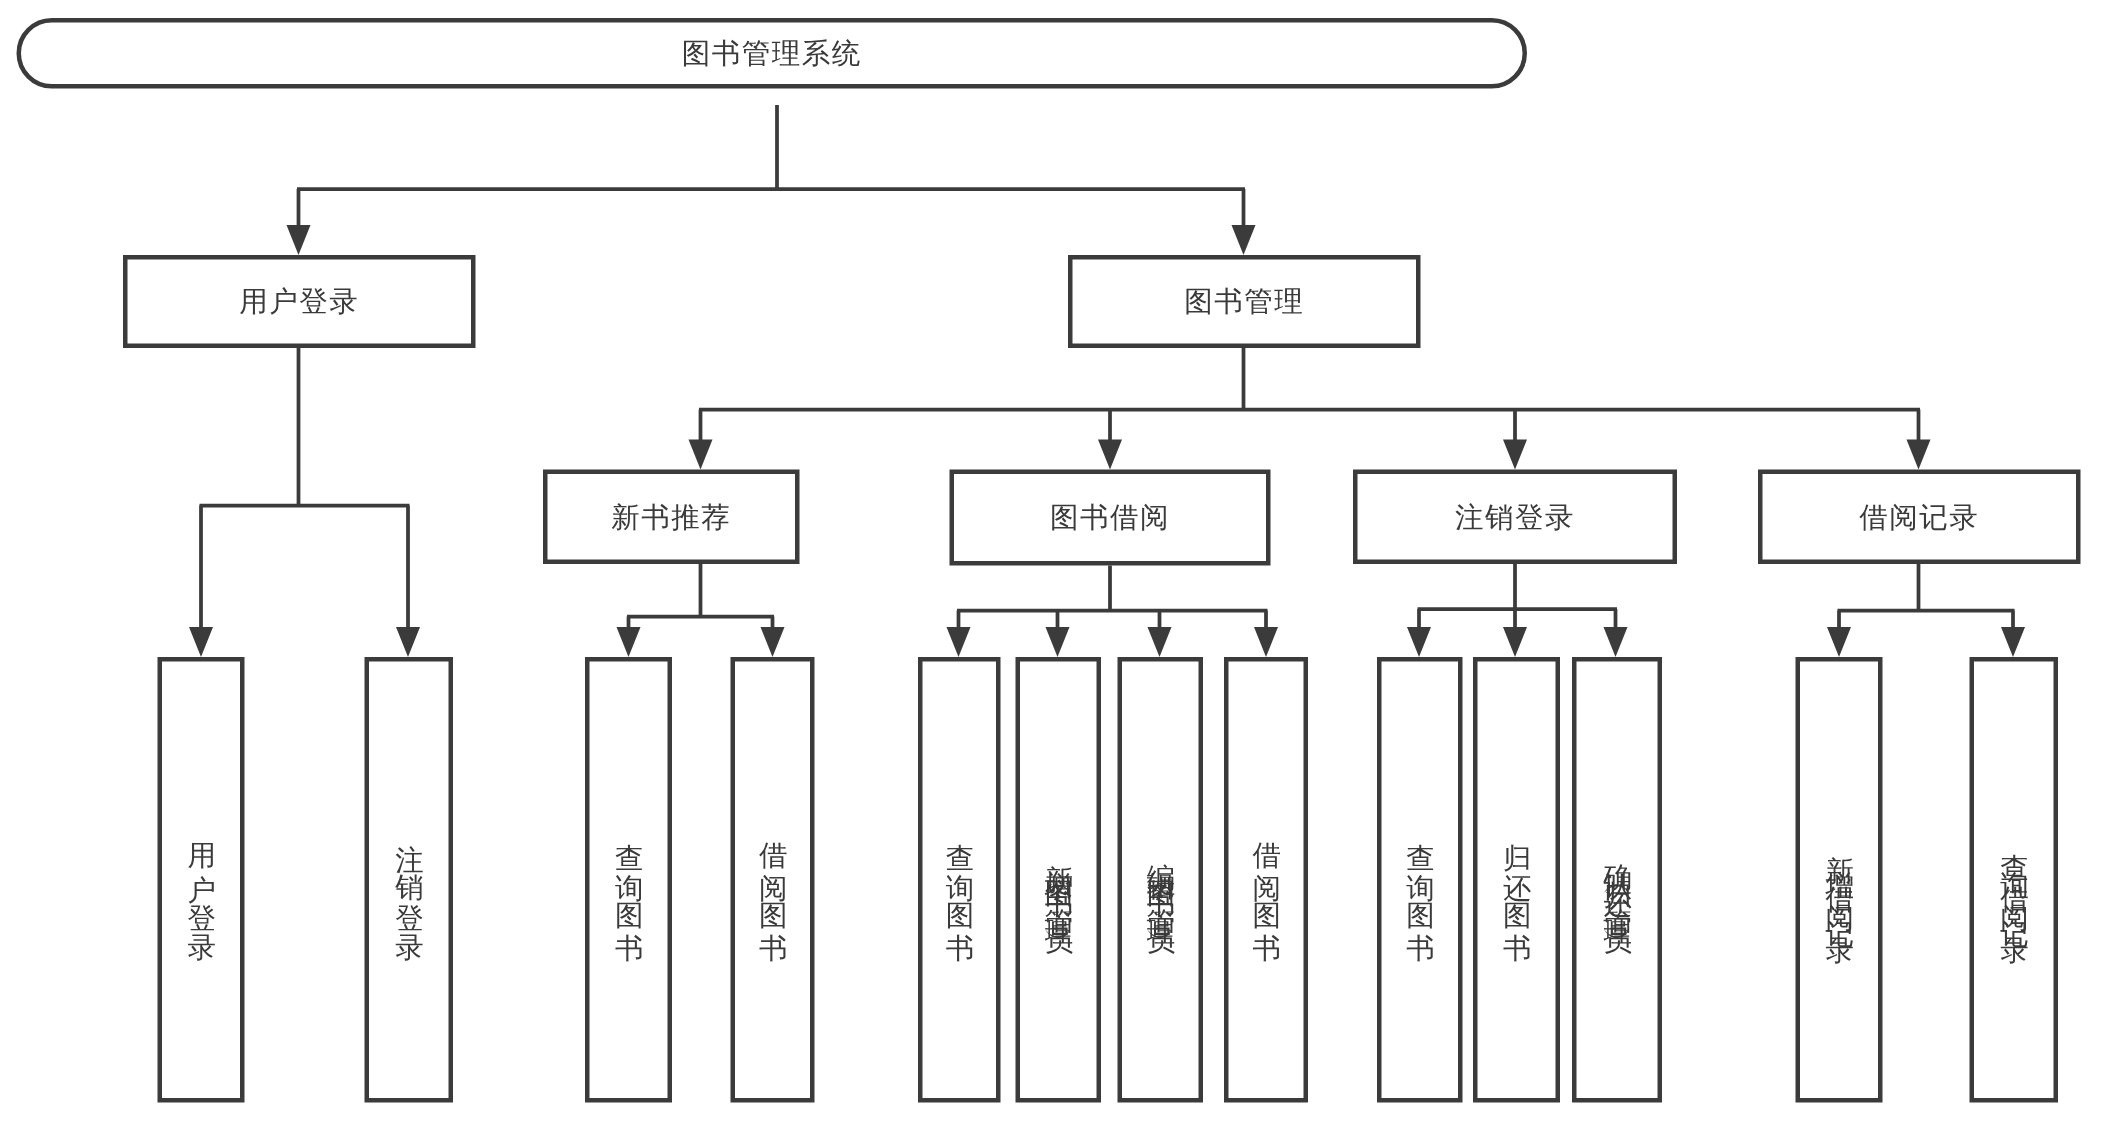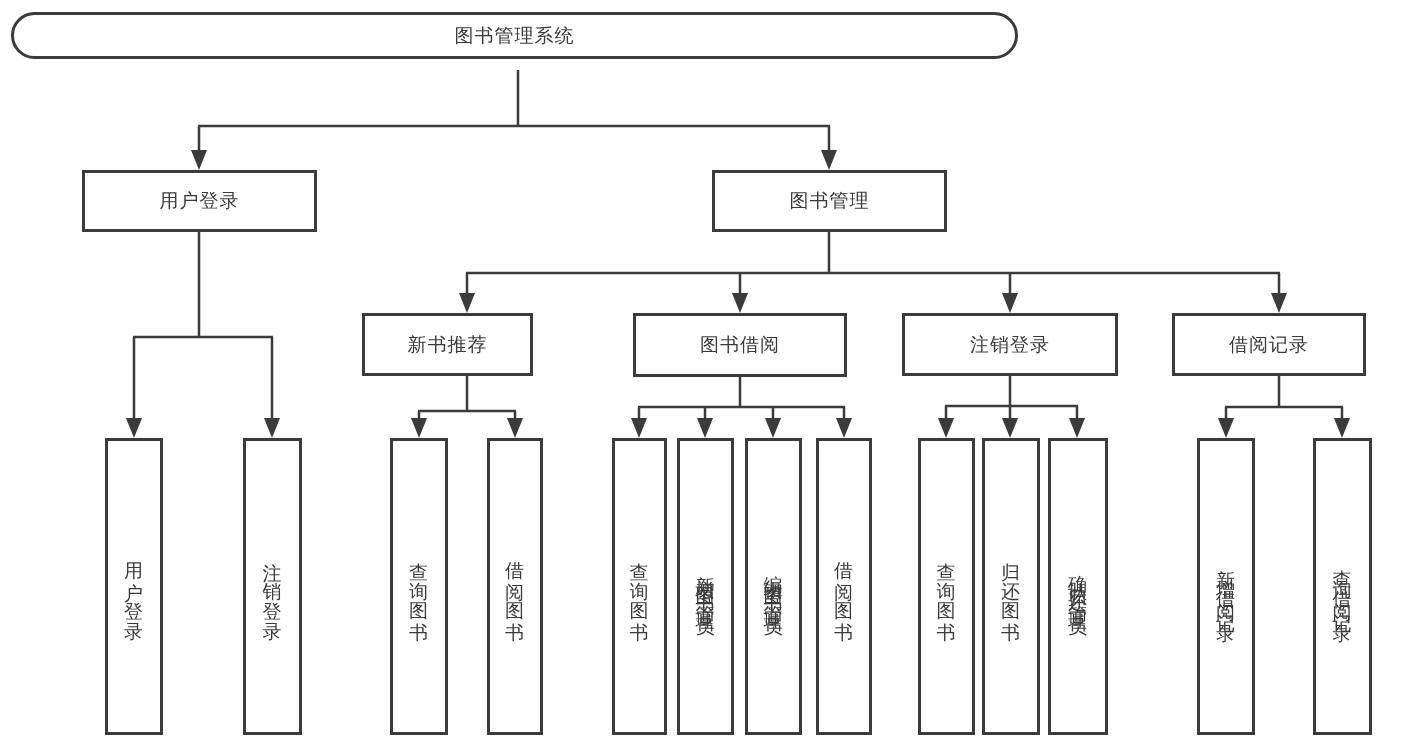--- a/index.html
+++ b/index.html
@@ -102,21 +102,21 @@
   </svg>
 
   <div class="box" style="left:11px;top:12px;width:1007px;height:47px;border-radius:26px;">图书管理系统</div>
 
   <div class="box" style="left:82px;top:170px;width:235px;height:62px;">用户登录</div>
   <div class="box" style="left:712px;top:170px;width:235px;height:62px;">图书管理</div>
 
   <div class="box" style="left:362px;top:313px;width:171px;height:63px;">新书推荐</div>
   <div class="box" style="left:633px;top:313px;width:214px;height:64px;">图书借阅</div>
   <div class="box" style="left:902px;top:313px;width:216px;height:63px;">注销登录</div>
-  <div class="box" style="left:1172px;top:313px;width:194px;height:63px;">借阅记录</div>
+  <div class="box" style="left:1172px;top:313px;width:215px;height:63px;">借阅记录</div>
 
   <div class="vbox ls-lg" style="left:105px;width:58px;">
     <span class="vtext">用户登录</span>
   </div>
   <div class="vbox ls-lg" style="left:243px;width:59px;">
     <span class="vtext">注销登录</span>
   </div>
 
   <div class="vbox ls-lg" style="left:390px;width:58px;">
     <span class="vtext">查询图书</span>

